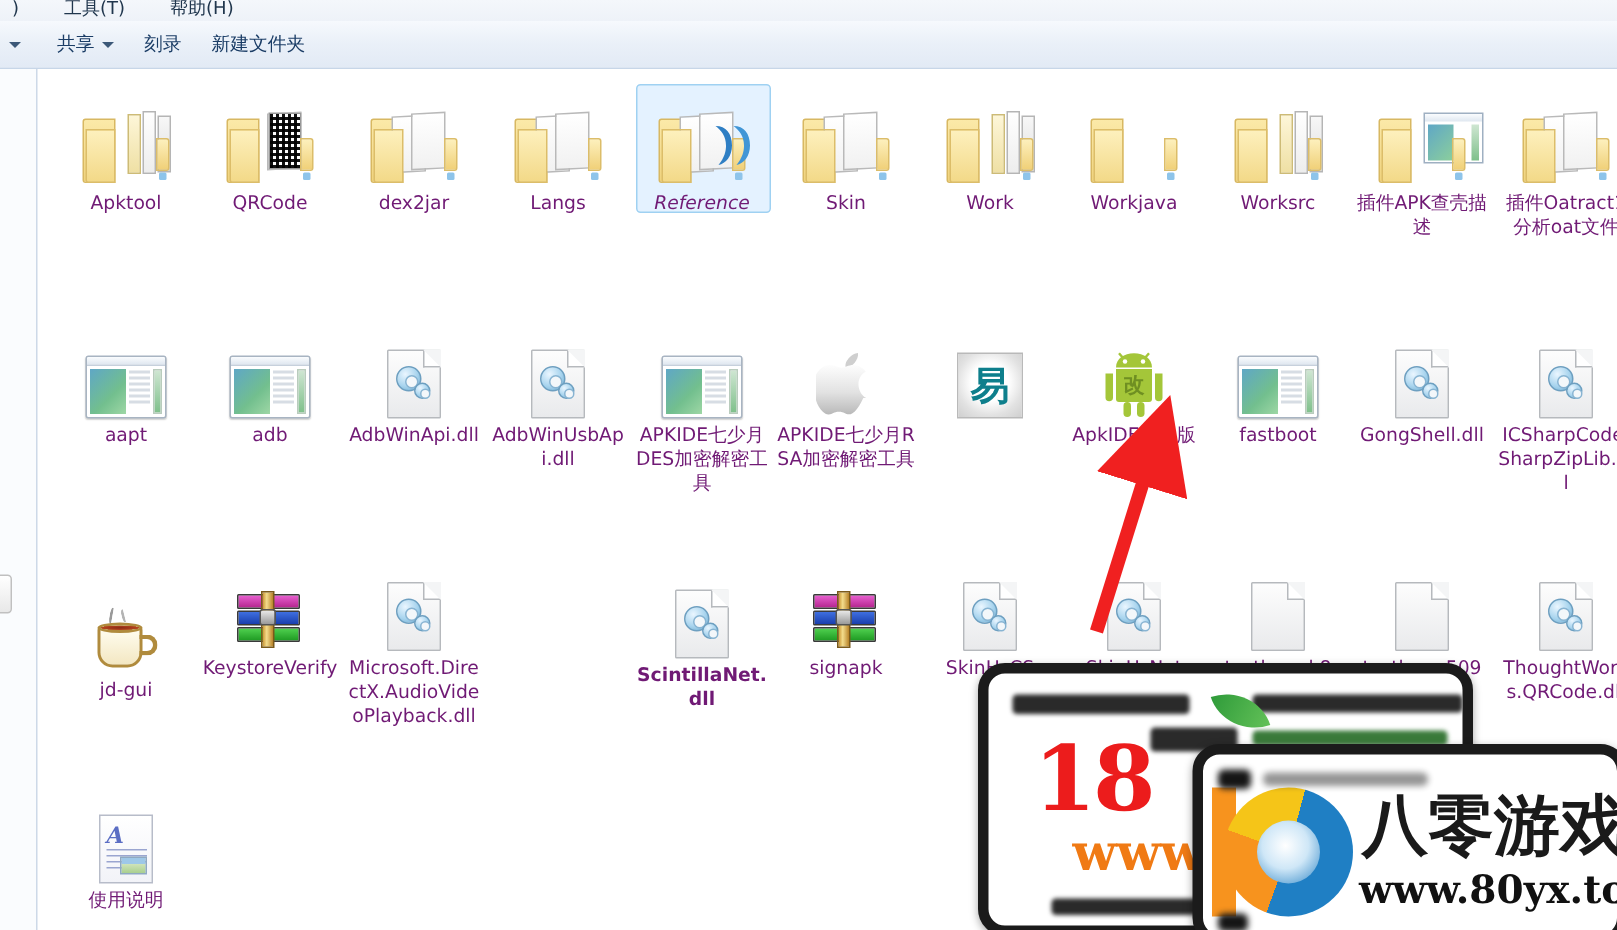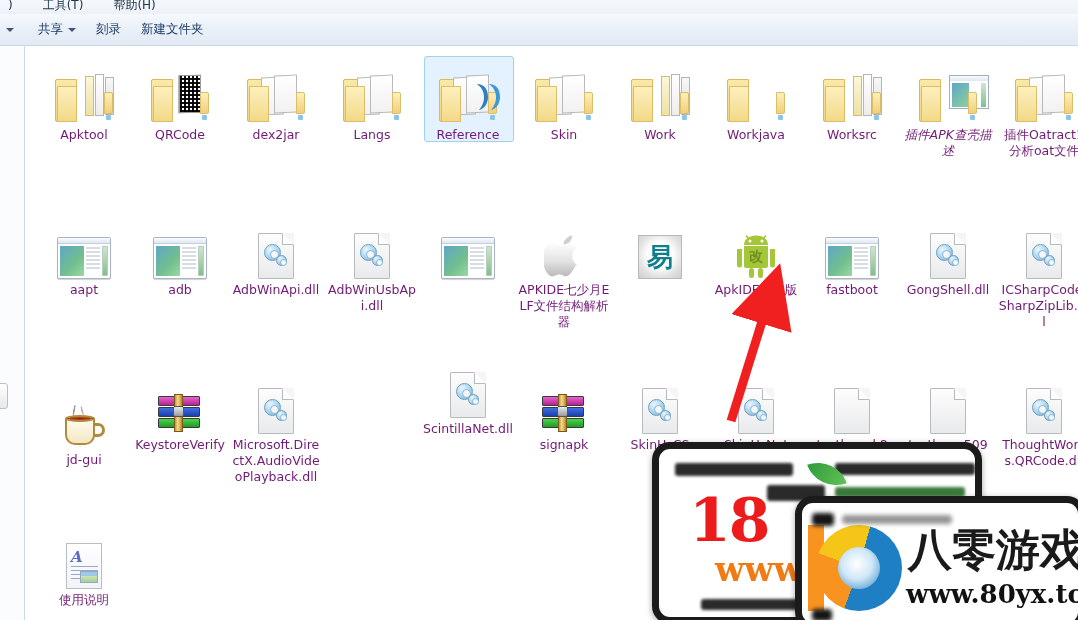--- a/index.html
+++ b/index.html
@@ -65,20 +65,21 @@
   }
   .item .thumb {
     height: 66px; display: flex; align-items: flex-end; justify-content: center;
   }
   .item .label {
     margin-top: 2px; font-size: 12.5px; line-height: 16px; color: #701a75;
     word-break: break-all; padding: 1px 2px;
   }
   .item.selected .label {
     background: transparent;
+    font-style: italic;
   }
   .item.selected .sel-box {
     position: absolute; left: 4px; top: -2px; width: 90px; height: 86px;
     background: rgba(205,232,255,0.55);
     border: 1px solid #9fd1f2; border-radius: 3px;
   }
   .item .inner { position: relative; z-index: 2; }
 
   
   .folder { position: relative; width: 58px; height: 50px; }
@@ -458,21 +459,21 @@
         background:linear-gradient(#f7f7f7,#dedede);border:1px solid #b5b5b5;z-index:1"></div>
                 </div>
     <div class="fold-front"></div>
     <div class="fold-tab"></div>
     <div class="fold-dot"></div>
   </div>
             </div>
             <div class="label">Worksrc</div>
           </div>
         </div>
-        <div class="item" style="left: 874px; top: 12px; font-style: italic;">
+        <div class="item" style="left: 874px; top: 12px;">
           <div class="inner">
             <div class="thumb">
               <div class="folder">
     <div class="fold-back"></div>
     <div class="fold-papers">
                   <div style="position:absolute;left:16px;top:1px;width:40px;height:34px;
       background:#fff;border:1px solid #9fb0c2;overflow:hidden;z-index:2;">
       <div style="height:5px;background:linear-gradient(to bottom,#fafcfe,#dfe7f0)"></div>
       <div style="display:flex;height:28px;padding:2px;gap:2px;">
         <div style="width:17px;background:linear-gradient(135deg,#5fa7c6,#8ccf9c)"></div>
@@ -590,40 +591,41 @@
                     <i></i>
                     <i></i>
                     <i></i>
                     <i></i>
                     <i></i>
                   </div>
       <div class="mw-bar"></div>
     </div>
   </div>
             </div>
+            <div class="label">APKIDE七少月DES加密解密工具</div>
           </div>
         </div>
         <div class="item" style="left: 490px; top: 167px;">
           <div class="inner">
             <div class="thumb">
               <div class="apple">
     <svg width="40" height="46" viewBox="0 0 40 46">
       <path d="M21 7c2-3 5-4.5 7-4.6.3 2.4-.8 4.8-2.2 6.4-1.5 1.8-3.8 3.1-6.1 2.9-.3-2.3 .9-4.6 1.3-4.7z" fill="#cfcfcf"></path>
       <path d="M31.5 32.4c-.9 2.1-1.4 3-2.6 4.9-1.7 2.6-4 5.9-6.9 5.9-2.6 0-3.2-1.7-6.7-1.7-3.5 0-4.2 1.7-6.8 1.8-2.9.1-5.1-2.8-6.8-5.4C-2 30.6-2.6 21.1 .4 16.1c2.1-3.6 5.5-5.7 8.7-5.7 3.3 0 5.3 1.8 8 1.8 2.6 0 4.2-1.8 8-1.8 2.9 0 5.9 1.6 8.1 4.3-7.1 3.9-6 14 .3 17.7z" fill="url(#agrad)"></path>
       <defs>
                     <linearGradient id="agrad" x1="0" y1="0" x2="0" y2="1">
         <stop offset="0%" stop-color="#fdfdfd"></stop>
                       <stop offset="55%" stop-color="#e2e2e2"></stop>
         <stop offset="100%" stop-color="#b9b9b9"></stop>
                     </linearGradient>
                   </defs>
     </svg>
   </div>
             </div>
-            <div class="label">APKIDE七少月ELF文件结构解析器</div>
+            <div class="label">APKIDE七少月RSA加密解密工具</div>
           </div>
         </div>
         <div class="item" style="left: 586px; top: 167px;">
           <div class="inner">
             <div class="thumb">
               <div class="yitile">
     <div class="globe"></div>
     <div class="ch">易</div>
   </div>
             </div>
@@ -737,21 +739,21 @@
     <div class="corner"></div>
     <div class="gear-wrap">
       <div class="gear g1"></div>
       <div class="gear g2"></div>
     </div>
   </div>
             </div>
             <div class="label">Microsoft.DirectX.AudioVideoPlayback.dll</div>
           </div>
         </div>
-        <div class="item" style="left: 394px; top: 306px;">
+        <div class="item" style="left: 394px; top: 327px; font-weight: bold;">
           <div class="inner">
             <div class="thumb">
               <div class="doc">
     <div class="corner"></div>
     <div class="gear-wrap">
       <div class="gear g1"></div>
       <div class="gear g2"></div>
     </div>
   </div>
             </div>

